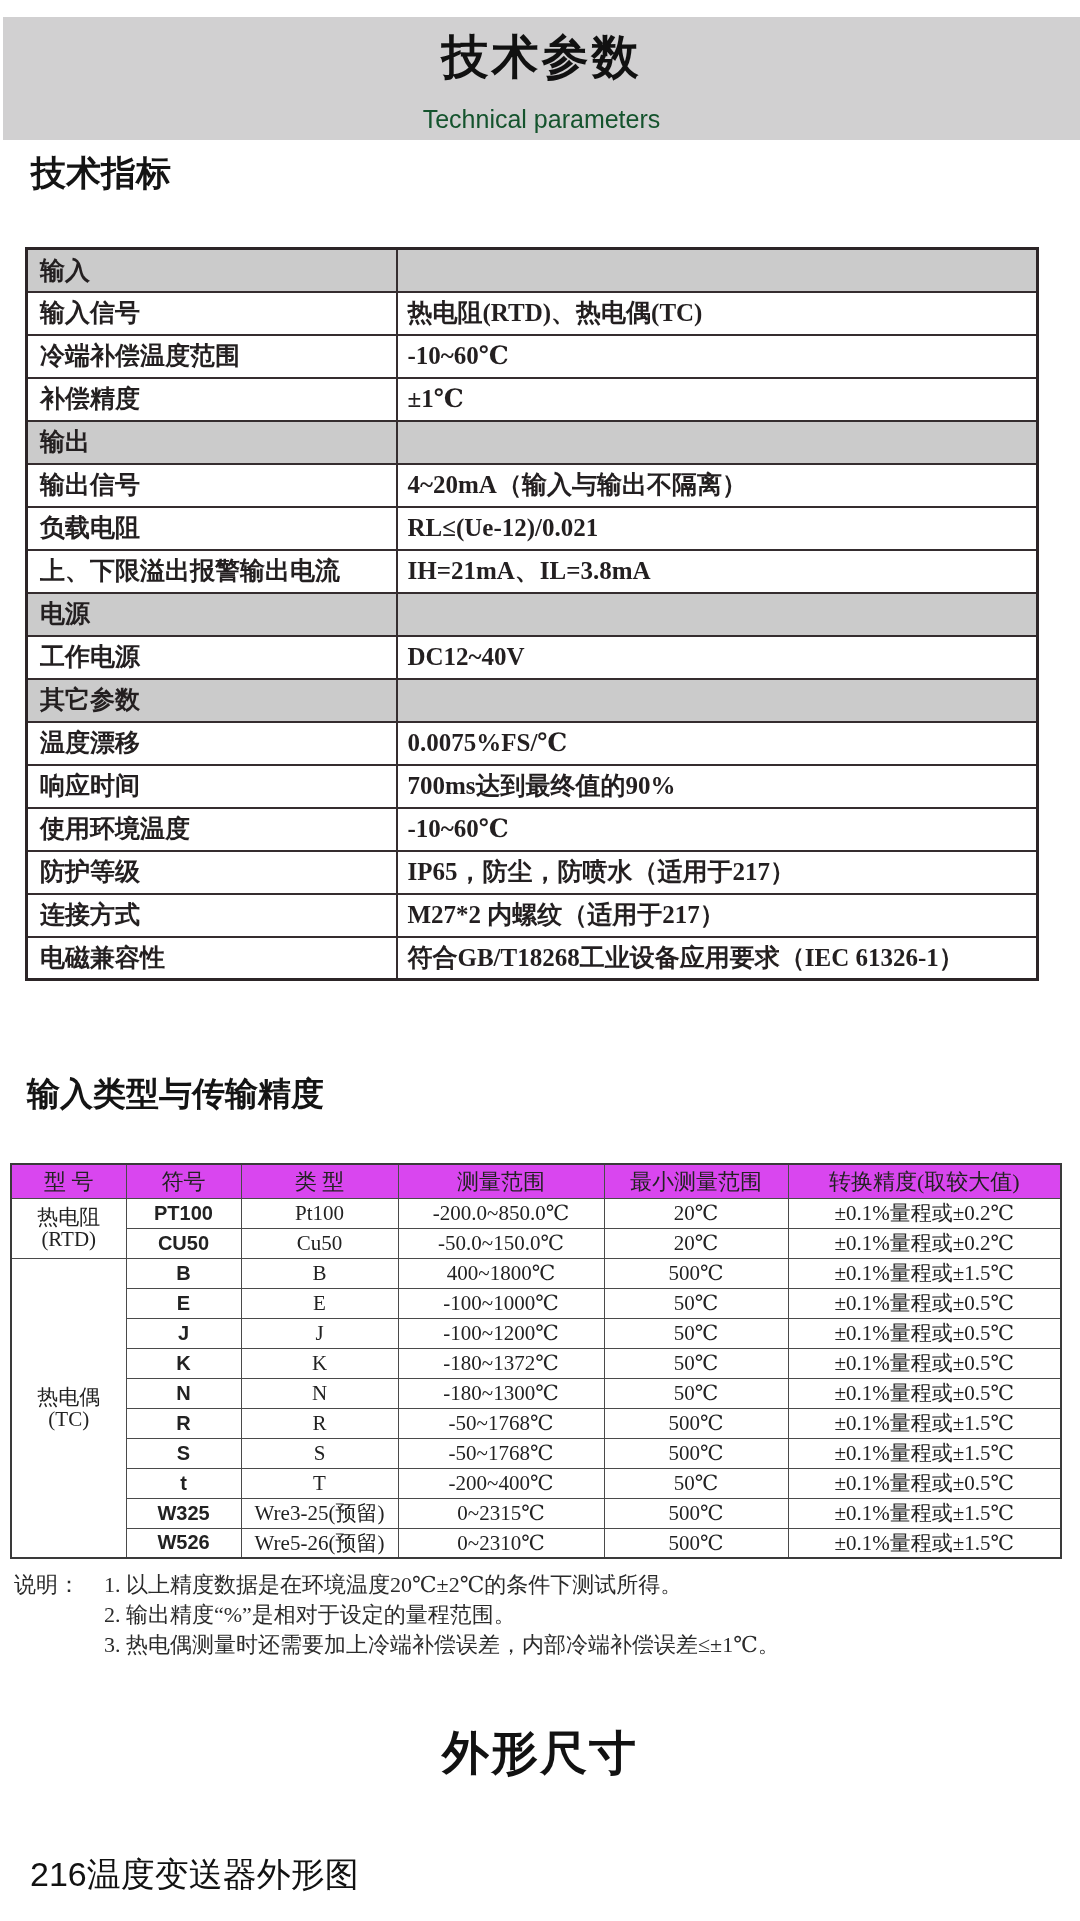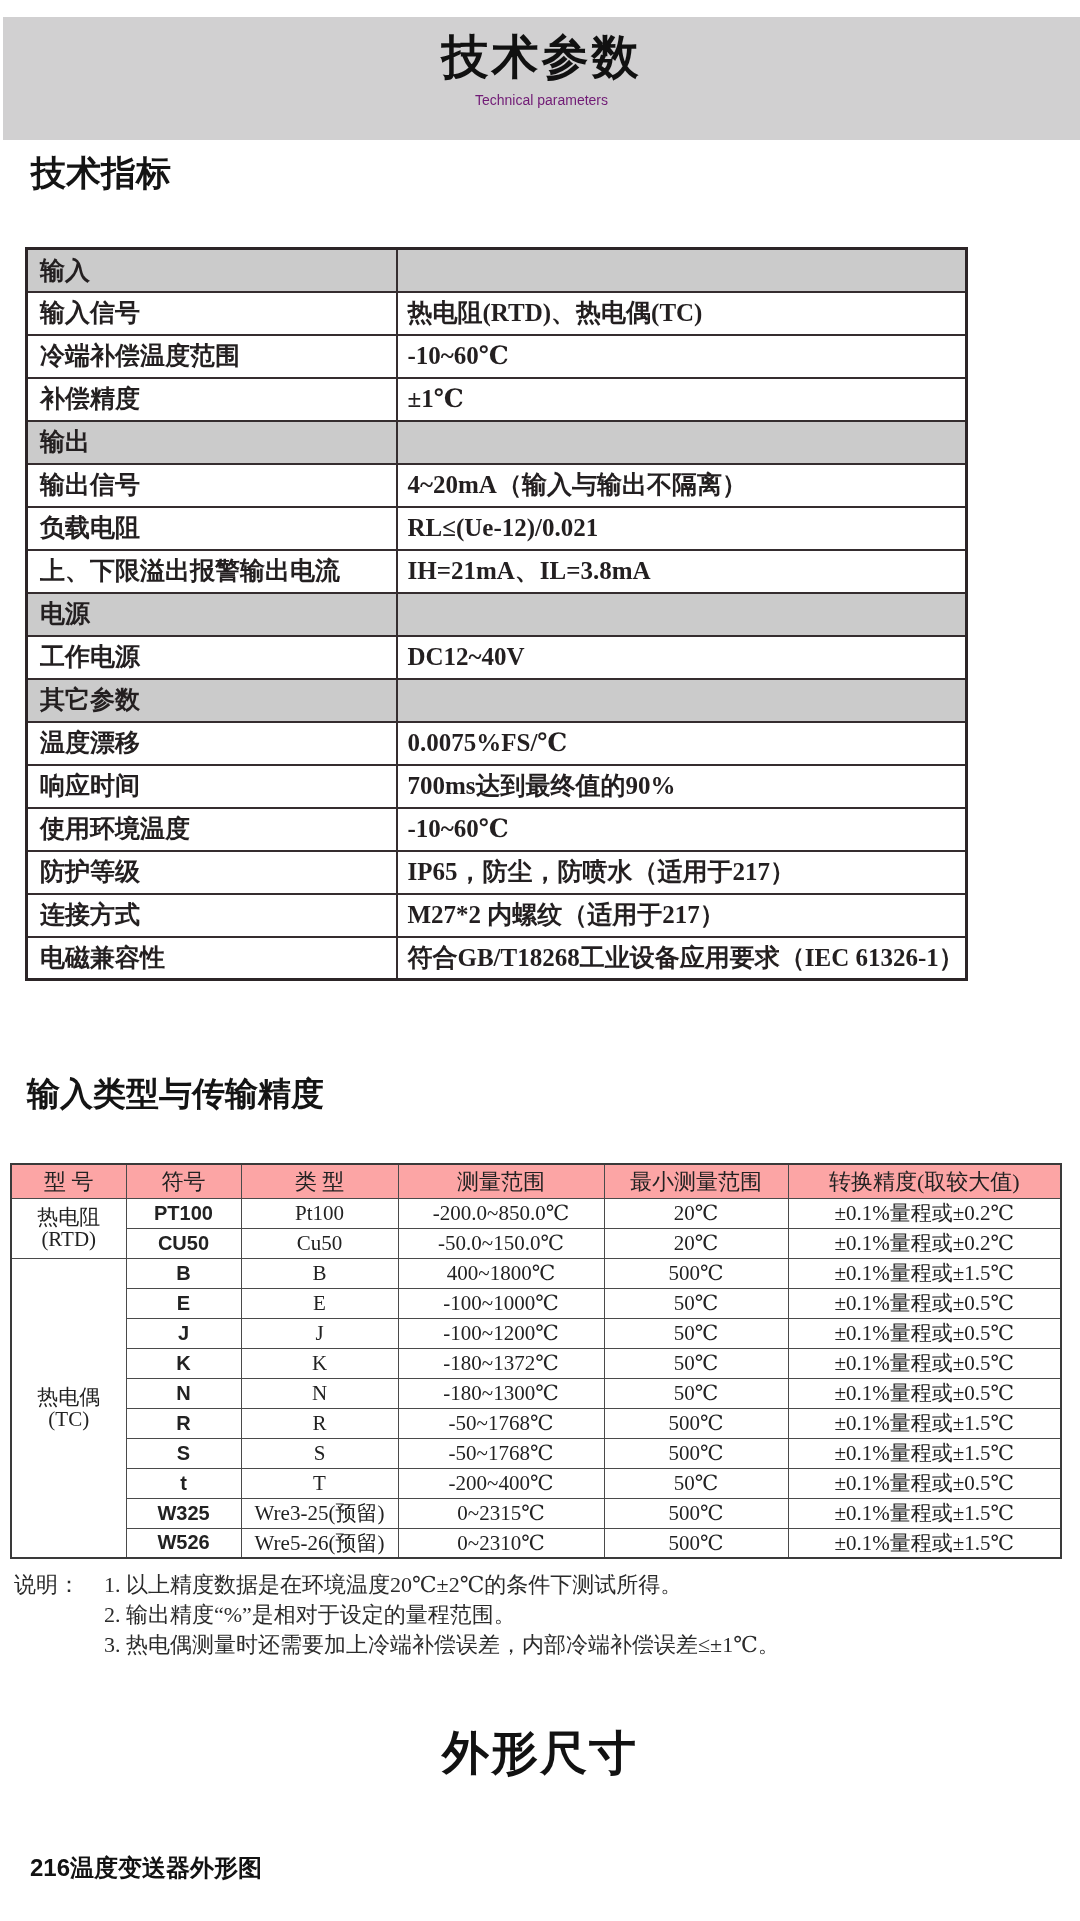--- a/index.html
+++ b/index.html
@@ -11,34 +11,34 @@
 
   
   .banner {
     position:absolute; left:3px; top:17px; right:0; height:123px;
     background:#d1d0d1; text-align:center;
   }
   .banner h1 {
     padding-top:9px; font-size:47px; font-weight:bold; letter-spacing:3px; color:#111;
   }
   .banner .sub {
-    font-size:14px; color:#701a75; margin-top:3px;
+    font-size:25px; color:#14532d; margin-top:16px;
     font-family:"Liberation Sans", sans-serif;
   }
 
   
   .h-spec   { position:absolute; left:31px; top:150px;  font-size:35px; font-weight:bold; color:#141414; }
   .h-input  { position:absolute; left:27px; top:1072px; font-size:33px; font-weight:bold; color:#141414; }
   .h-dims   { position:absolute; left:0; top:1722px; width:100%; text-align:center;
               font-size:47px; font-weight:bold; color:#121212; letter-spacing:2px; }
-  .h-216    { position:absolute; left:30px; top:1852px; font-size:24px; font-weight:bold; color:#121212; }
+  .h-216    { position:absolute; left:30px; top:1852px; font-size:34px; font-weight:normal; color:#121212; }
 
   
   table.spec {
-    position:absolute; left:25px; top:247px; width:943px;
+    position:absolute; left:25px; top:247px; width:1014px;
     border-collapse:collapse; table-layout:fixed;
     font-family:"Liberation Serif","DejaVu Serif",serif;
     border-radius:29px;
   }
   table.spec td {
     border:2px solid #352d2f; height:43px;
     font-size:25px; font-weight:bold; color:#231f20;
     padding:0 0 0 12px; vertical-align:middle; line-height:1.1;
   }
   table.spec { border:3px solid #2c2527; }
@@ -50,21 +50,21 @@
   table.inp {
     position:absolute; left:10px; top:1163px; width:1050px;
     border-collapse:collapse; table-layout:fixed;
     font-family:"Liberation Serif","DejaVu Serif",serif;
   }
   table.inp { border:2px solid #3a3a3a; }
   table.inp th, table.inp td {
     border:1px solid #4a4a4a; text-align:center; vertical-align:middle;
     font-size:21px; color:#222; font-weight:normal; line-height:1.05;
   }
-  table.inp th { height:34px; background:#fca5a5; font-size:22px; }
+  table.inp th { height:34px; background:#d946ef; font-size:22px; }
   table.inp td { height:30px; }
   table.inp td.sym { font-family:"Liberation Sans",sans-serif; font-weight:bold; font-size:20px; }
   table.inp td.model { font-size:21px; }
   table.inp col.m  { width:115px; }
   table.inp col.s  { width:115px; }
   table.inp col.t  { width:157px; }
   table.inp col.r  { width:206px; }
   table.inp col.mr { width:184px; }
   table.inp col.a  { width:273px; }
 

